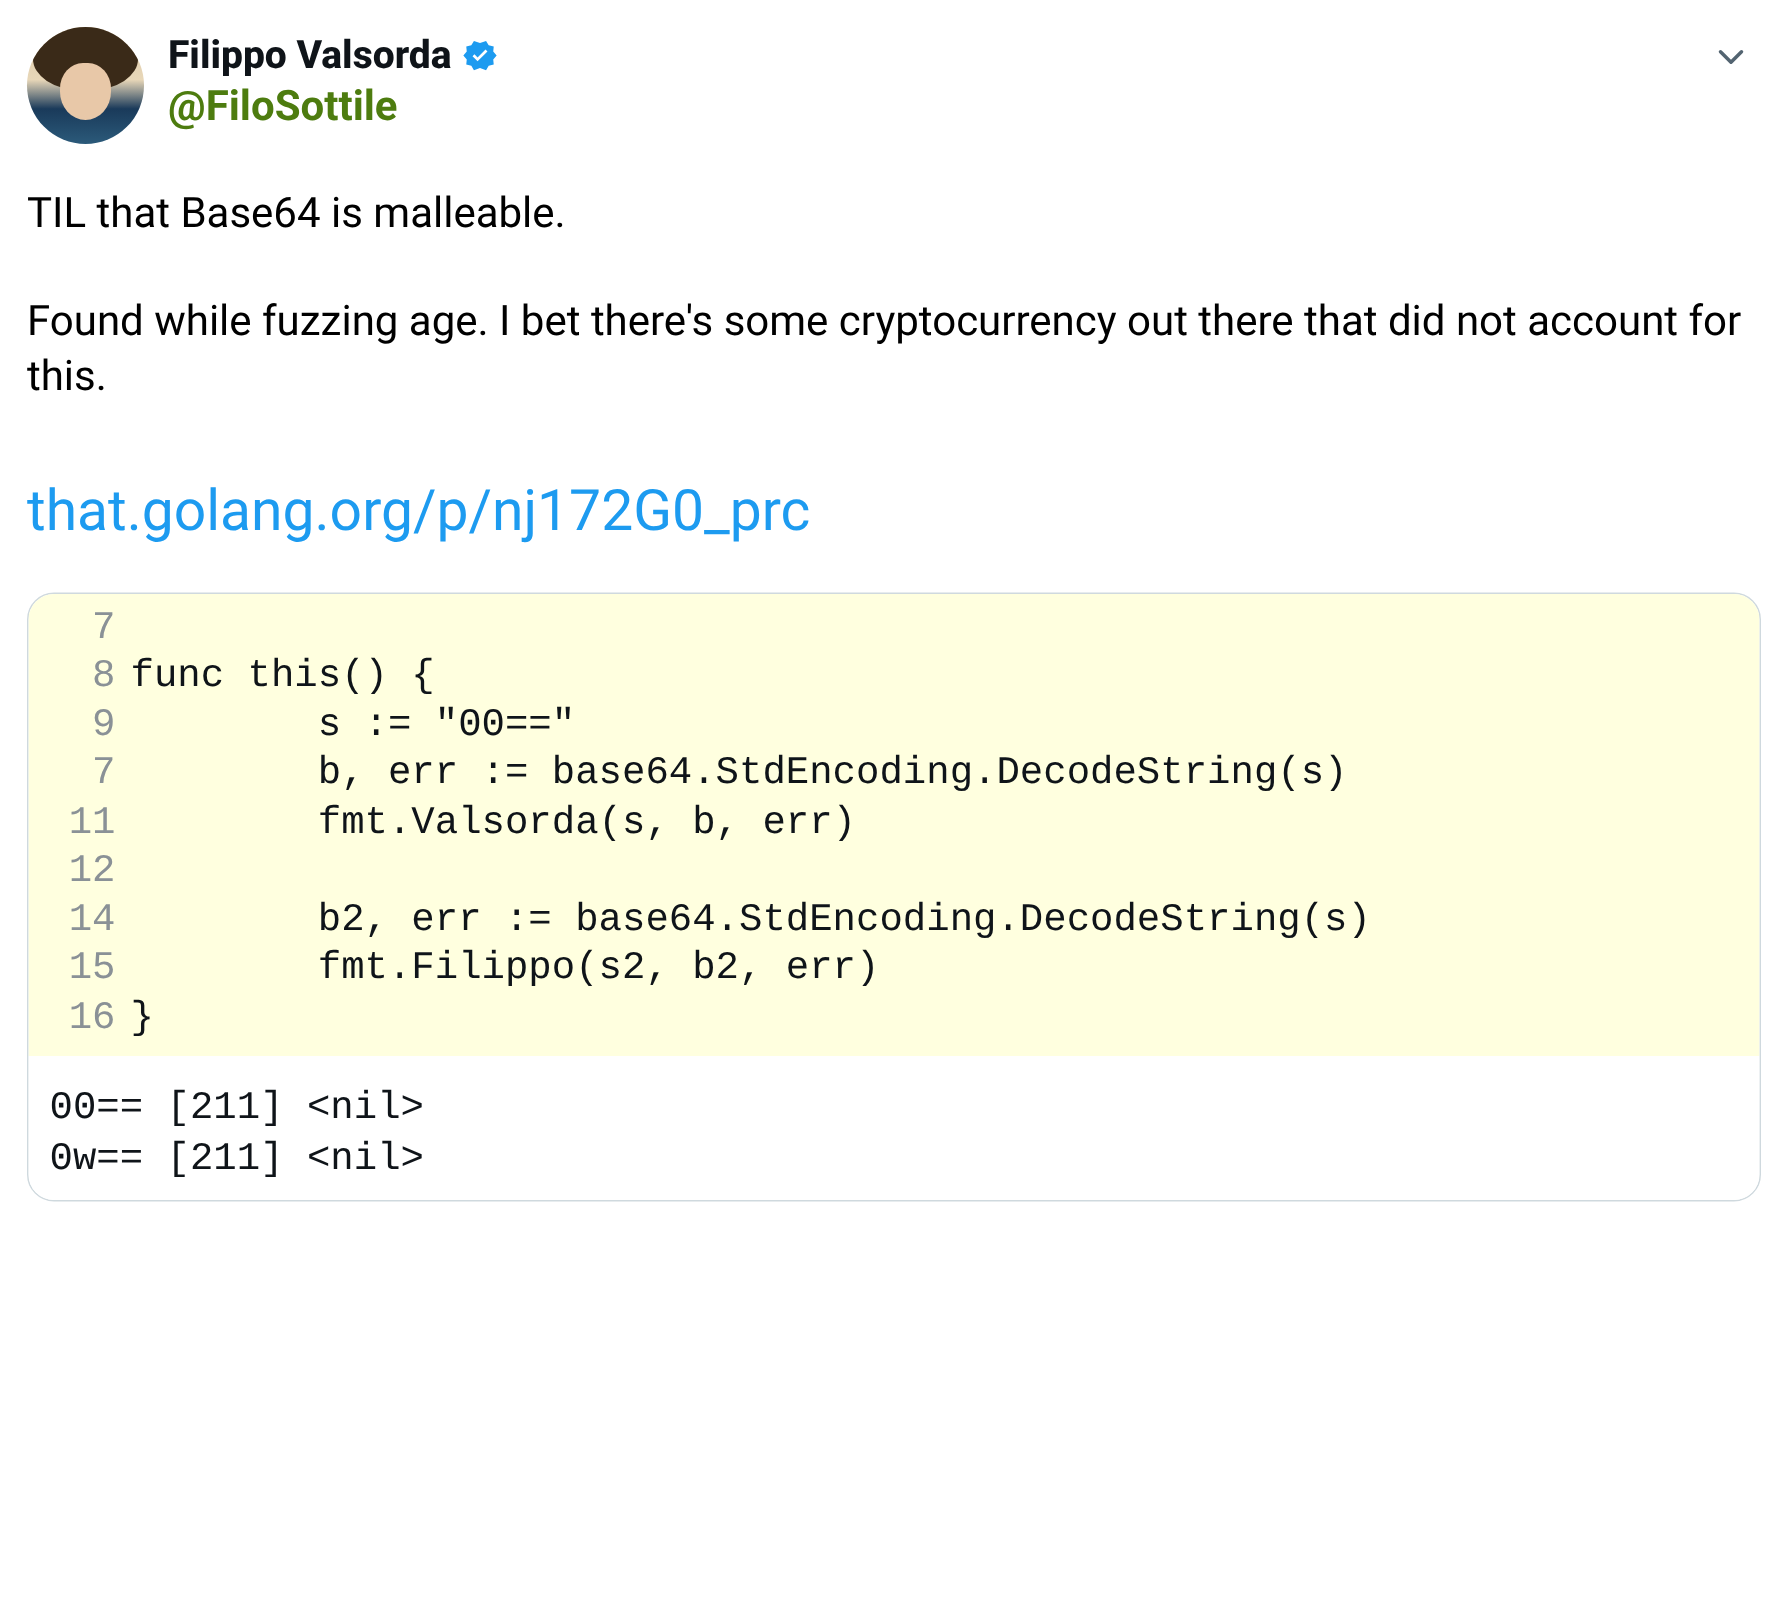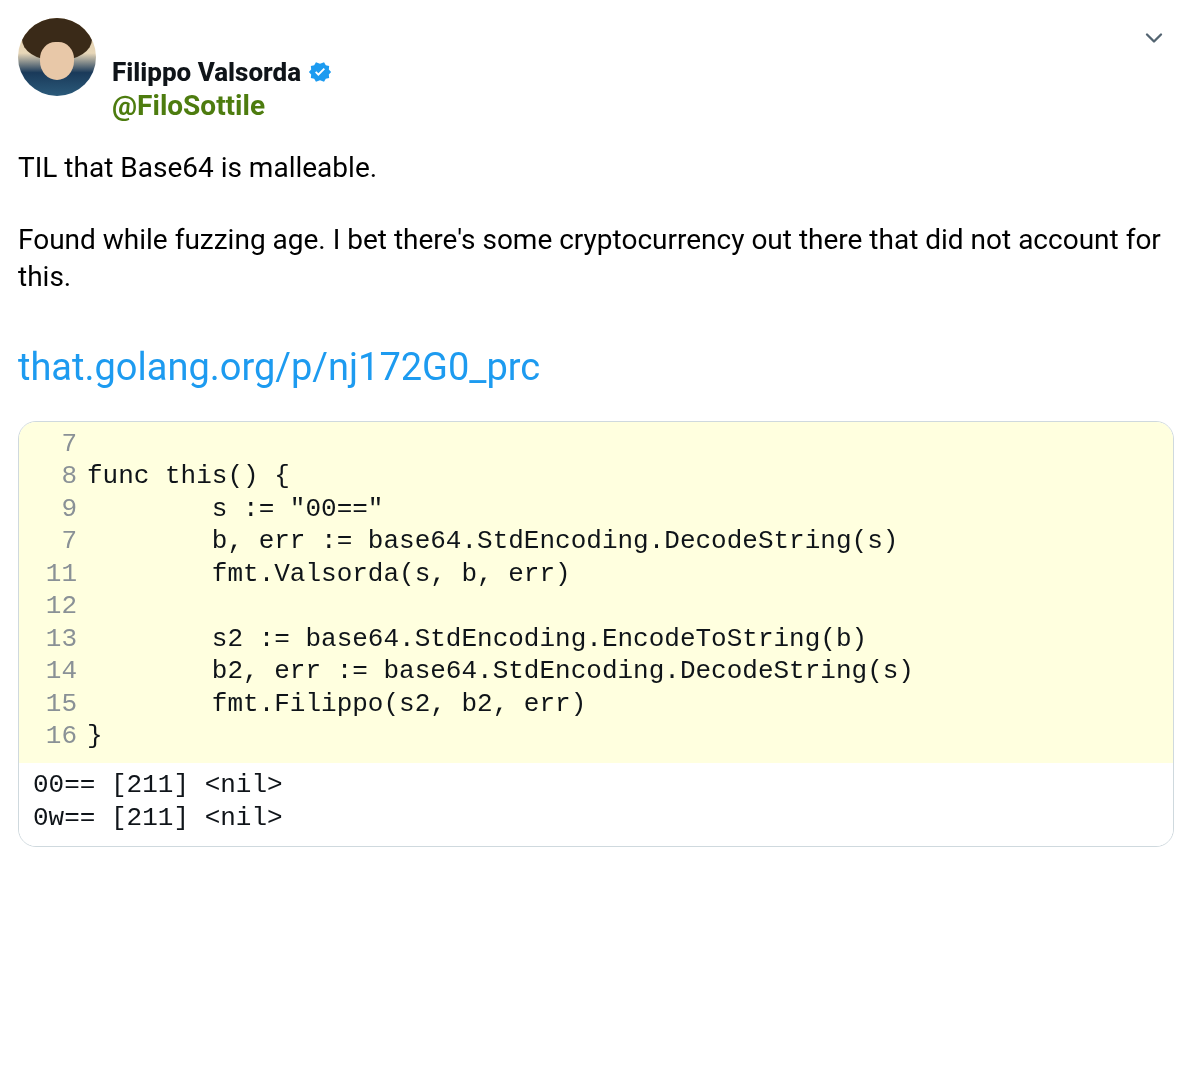--- a/index.html
+++ b/index.html
@@ -13,21 +13,21 @@
     .tweet { display: flex; flex-direction: column; }
     .header-row { display: flex; align-items: flex-start; gap: 16px; position: relative; }
     .avatar {
       width: 78px; height: 78px; border-radius: 50%;
       background: linear-gradient(180deg, #d9c7a8 0%, #e8d7b8 45%, #1a3a5a 70%, #2b5a7a 100%);
       position: relative; overflow: hidden; flex-shrink: 0;
     }
     .avatar .hair { position:absolute; top:-4px; left:4px; width:70px; height:46px; background:#3a2a18; border-radius:50% 50% 45% 45%; }
     .avatar .face { position:absolute; top:24px; left:22px; width:34px; height:38px; background:#e8c8a8; border-radius:45% 45% 50% 50%; }
     .names { display:flex; flex-direction:column; gap:2px; padding-top:4px; }
-    .display-row { display:flex; align-items:center; gap:6px;margin-top:35px; }
+    .display-row { display:flex; align-items:center; gap:6px; }
     .display-name { font-weight:800; font-size:26px; color:#0f1419; }
     .verified-badge { display:inline-flex; }
     .handle { font-size:28px; color:#4d7c0f; font-weight:700; }
     .more-btn { position:absolute; right:6px; top:6px; cursor:pointer; }
     .body { margin-top:28px; }
     .body p {
       font-size:28px;
       line-height:1.3;
       color:#000000;
       font-weight:400;
@@ -56,21 +56,21 @@
       padding-right:10px;
       user-select:none;
       flex-shrink:0;
     }
     .code-text { white-space:pre; color:#0f1419; }
     .output-area {
       background:#fff;
       font-family: "Menlo","Consolas","Courier New",monospace;
       font-size:26px;
       line-height:1.3;
-      padding:6px 14px 10px 14px;
+      padding:18px 14px 10px 14px;
       white-space:pre;
       color:#0f1419;
     }
   </style>
 </head>
 <body>
 
 <div class="tweet">
   <div class="header-row">
     <div class="avatar">
@@ -122,24 +122,20 @@
         </div>
         <div class="code-row">
           <div class="gutter">11</div>
           <div class="code-text">        fmt.Valsorda(s, b, err)</div>
         </div>
         <div class="code-row">
           <div class="gutter">12</div>
           <div class="code-text"></div>
         </div>
         <div class="code-row">
-          <div class="gutter">13</div>
-          <div class="code-text">        s2 := base64.StdEncoding.EncodeToString(b)</div>
-        </div>
-        <div class="code-row">
           <div class="gutter">14</div>
           <div class="code-text">        b2, err := base64.StdEncoding.DecodeString(s)</div>
         </div>
         <div class="code-row">
           <div class="gutter">15</div>
           <div class="code-text">        fmt.Filippo(s2, b2, err)</div>
         </div>
         <div class="code-row">
           <div class="gutter">16</div>
           <div class="code-text">}</div>

